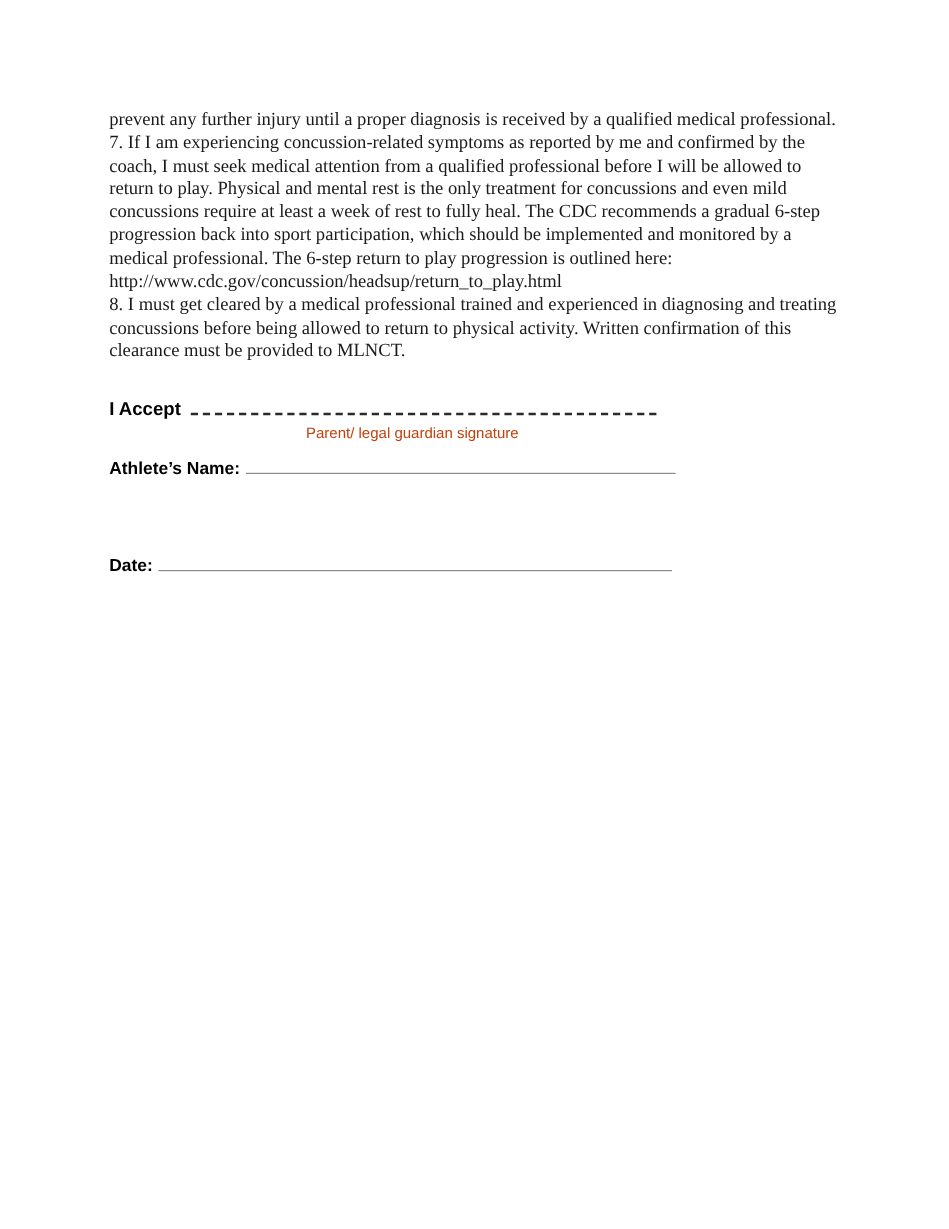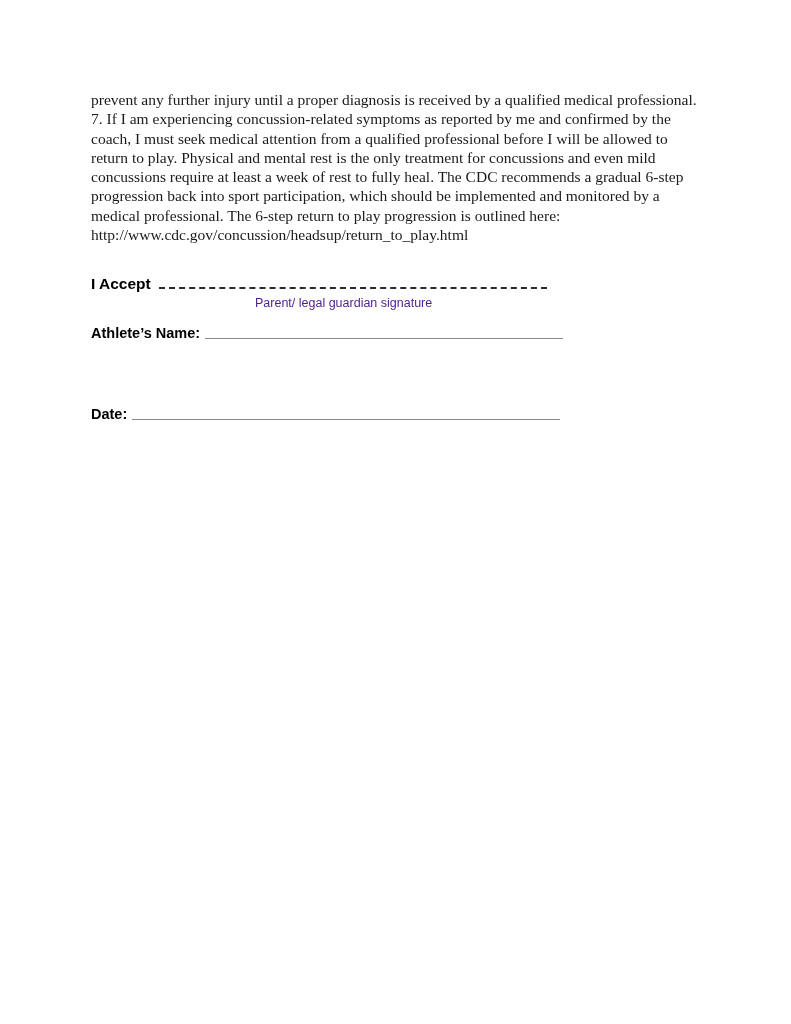--- a/index.html
+++ b/index.html
@@ -44,26 +44,26 @@
   .accept-line {
     width: 388px;
     height: 13px;
     margin-left: 8px;
     border-bottom: 2px dashed #2a2a2a;
   }
   .signature-caption {
     margin: 3px 0 0 164px;
     font-family: "Liberation Sans", sans-serif;
     font-size: 12.5px;
-    color: #4c1d95;
+    color: #c2410c;
     font-weight: normal;
   }
   .field-row {
     display: flex;
-    align-items: center;
+    align-items: flex-start;
     font-family: "Liberation Sans", sans-serif;
   }
   .field-row.athlete {
     margin-top: 15px;
   }
   .field-row.date {
     margin-top: 65px;
   }
   .field-label {
     font-weight: bold;
@@ -84,20 +84,21 @@
 </style>
 </head>
 <body>
 
 <div class="page">
   <div class="content">
 
     <p class="body-par">prevent any further injury until a proper diagnosis is received by a qualified medical professional.</p>
     <p class="body-par">7. If I am experiencing concussion-related symptoms as reported by me and confirmed by the coach, I must seek medical attention from a qualified professional before I will be allowed to return to play. Physical and mental rest is the only treatment for concussions and even mild concussions require at least a week of rest to fully heal. The CDC recommends a gradual 6-step progression back into sport participation, which should be implemented and monitored by a medical professional. The 6-step return to play progression is outlined here:
 http://www.cdc.gov/concussion/headsup/return_to_play.html</p>
+    <p class="body-par">8. I must get cleared by a medical professional trained and experienced in diagnosing and treating concussions before being allowed to return to physical activity. Written confirmation of this clearance must be provided to MLNCT.</p>
 
     <div class="accept-row">
       <span class="accept-label">I Accept</span>
       <span class="accept-line"></span>
     </div>
     <div class="signature-caption">Parent/ legal guardian signature</div>
 
     <div class="field-row athlete">
       <span class="field-label">Athlete’s Name:</span>
       <span class="field-line athlete-line"></span>

